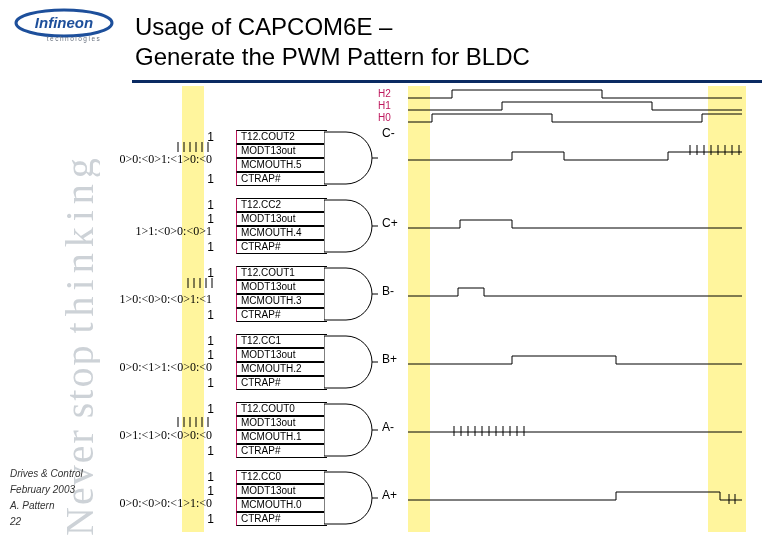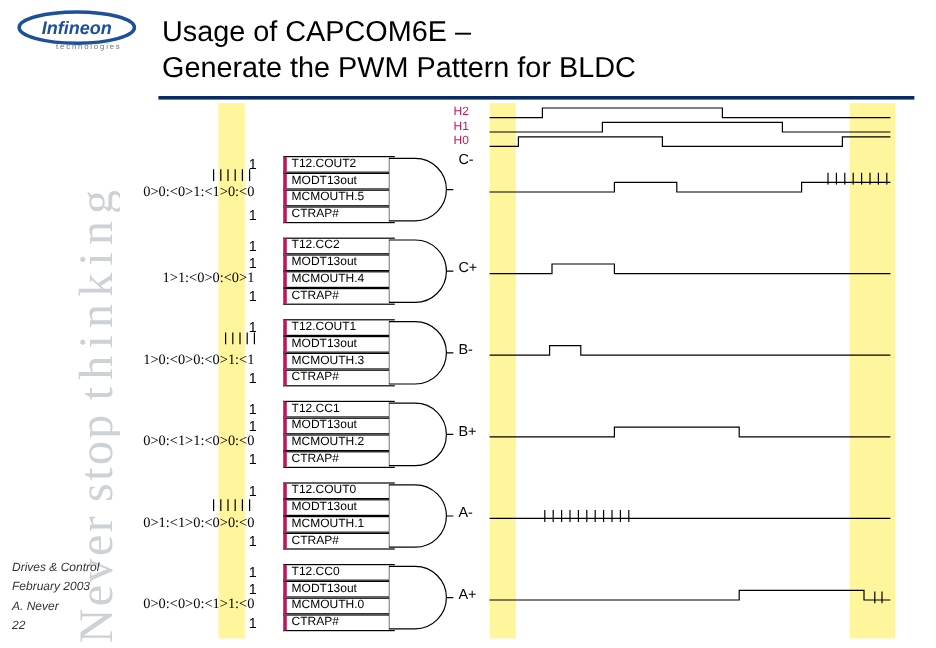--- a/index.html
+++ b/index.html
@@ -95,21 +95,21 @@
     position: absolute;
     left: 70px;
     width: 12px;
     text-align: right;
   }
   .row .lab {
     position: absolute;
     left: 104px;
     width: 86px;
     border-top: 1px solid #000;
-    border-left: 3px solid #be185d;
+    border-left: 1px solid #be185d;
     border-bottom: 1px solid #000;
     padding-left: 4px;
     font-size: 10px;
     height: 12px;
     line-height: 12px;
     background: #fff;
   }
   .gate {
     position: absolute;
     left: 192px;
@@ -156,21 +156,21 @@
   <div class="txt">
     <span class="never">Never</span>
     <span class="stop">stop</span>
     <span class="think">thinking</span>
   </div>
 </div>
 
 <div class="meta">
   <div>Drives &amp; Control</div>
   <div>February 2003</div>
-  <div>A. Never</div>
+  <div>A. Pattern</div>
   <div>22</div>
 </div>
 
 <div class="diagram">
 
   <div class="stripe" style="left:50px; width:22px;"></div>
   <div class="stripe" style="left:276px; width:22px;"></div>
   <div class="stripe" style="left:576px; width:38px;"></div>
 
   <div class="hall" style="left:246px; top:2px;">H2</div>

